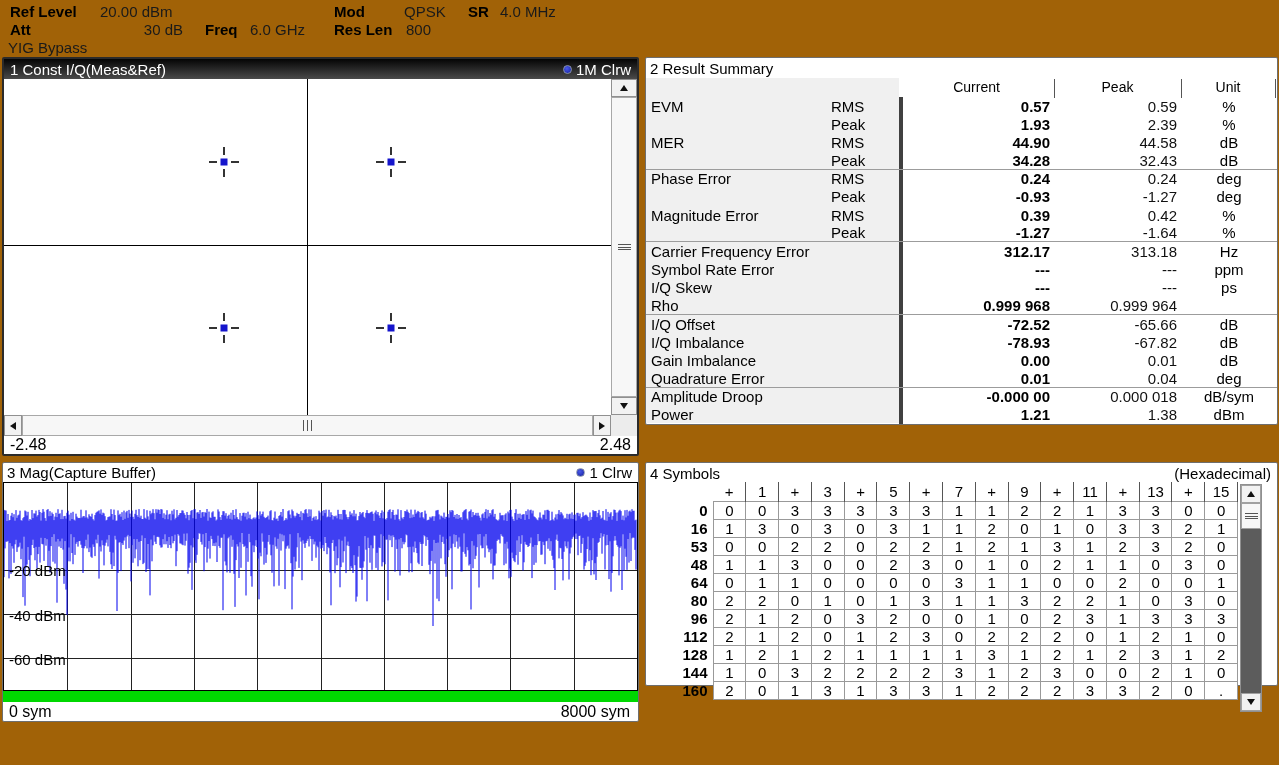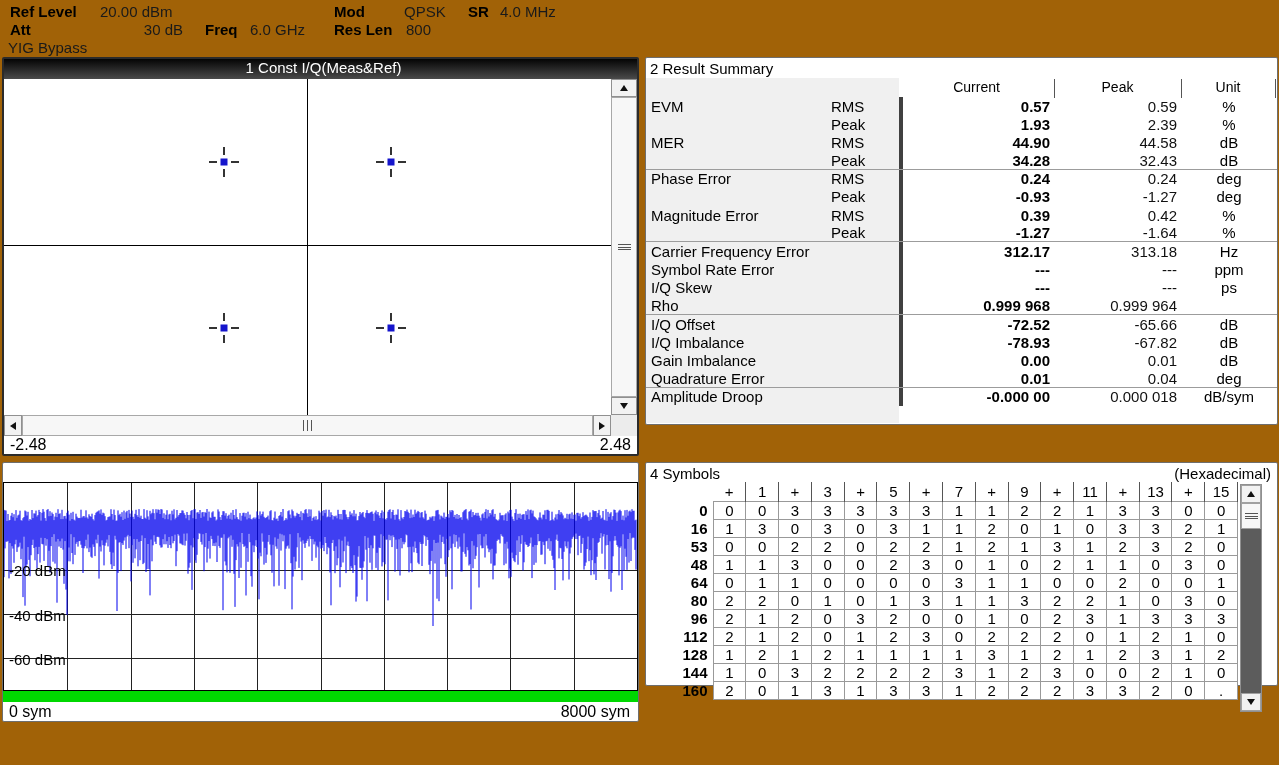--- a/index.html
+++ b/index.html
@@ -12,21 +12,21 @@
   .hdr-item.b { font-weight:700; color:#000; }
 
   
   .window { position:absolute; background:#fff; border:1px solid #6e6e6e; border-radius:2px; }
   .titlebar { position:absolute; left:0; top:0; right:0; display:flex; align-items:center; font-size:15px; }
   .legend { margin-left:auto; display:flex; align-items:center; gap:4px; padding-right:6px; }
   .trace-dot { width:9px; height:9px; border-radius:50%; background:radial-gradient(circle at 40% 35%, #4a5ae8, #1520a0); border:1px solid #8892aa; }
 
   
   #w1 { left:2px; top:57px; width:637px; height:399px; border:2px solid #2b2b2b; }
-  #w1 .titlebar { height:20px; background:linear-gradient(#040404,#4a4a4a); color:#fff; padding-left:6px;flex-direction:column; }
+  #w1 .titlebar { height:20px; background:linear-gradient(#040404,#4a4a4a); color:#fff; padding-left:6px; }
   #const-plot { position:absolute; left:0; top:20px; width:607px; height:336px; background:#fff; }
   #const-vline { position:absolute; left:303px; top:0; width:1px; height:336px; background:#000; }
   #const-hline { position:absolute; left:0; top:166px; width:607px; height:1px; background:#000; }
   .cpoint { position:absolute; width:36px; height:36px; }
 
   .sbar { position:absolute; background:#f0f0f0; border:1px solid #909090; }
   .sbtn { position:absolute; background:#f2f2f2; border:1px solid #909090; display:flex; align-items:center; justify-content:center; }
   .tri-up { width:0;height:0;border-left:4px solid transparent;border-right:4px solid transparent;border-bottom:6px solid #111; }
   .tri-dn { width:0;height:0;border-left:4px solid transparent;border-right:4px solid transparent;border-top:6px solid #111; }
   .tri-lf { width:0;height:0;border-top:4px solid transparent;border-bottom:4px solid transparent;border-right:6px solid #111; }
@@ -318,24 +318,38 @@
           <div class="rs-peak">0.04</div>
           <div class="rs-unit">deg</div>
         </div>
         <div class="rs-row">
           <div class="rs-label">Amplitude Droop</div>
           <div class="rs-sub"></div>
           <div class="rs-cur">-0.000 00</div>
           <div class="rs-peak">0.000 018</div>
           <div class="rs-unit">dB/sym</div>
         </div>
+        <div class="rs-row">
+          <div class="rs-label">Power</div>
+          <div class="rs-sub"></div>
+          <div class="rs-cur">1.21</div>
+          <div class="rs-peak">1.38</div>
+          <div class="rs-unit">dBm</div>
+        </div>
       </div>
   </div>
 
   <div id="w3" class="window">
+    <div class="titlebar">
+      <span>3 Mag(Capture Buffer)</span>
+      <span class="legend">
+        <span class="trace-dot"></span>
+        <span>1 Clrw</span>
+      </span>
+    </div>
     <div id="cap-plot">
       <div id="cap-yticks">
           <span class="ytick" style="top: 79px;">-20 dBm</span>
           <span class="ytick" style="top: 124px;">-40 dBm</span>
           <span class="ytick" style="top: 168px;">-60 dBm</span>
         </div>
       <svg id="cap-svg" width="633" height="207">
         <g id="cap-grid">
             <line x1="63.5" y1="0" x2="63.5" y2="207" stroke="#222" stroke-width="1"></line>
             <line x1="127.5" y1="0" x2="127.5" y2="207" stroke="#222" stroke-width="1"></line>

